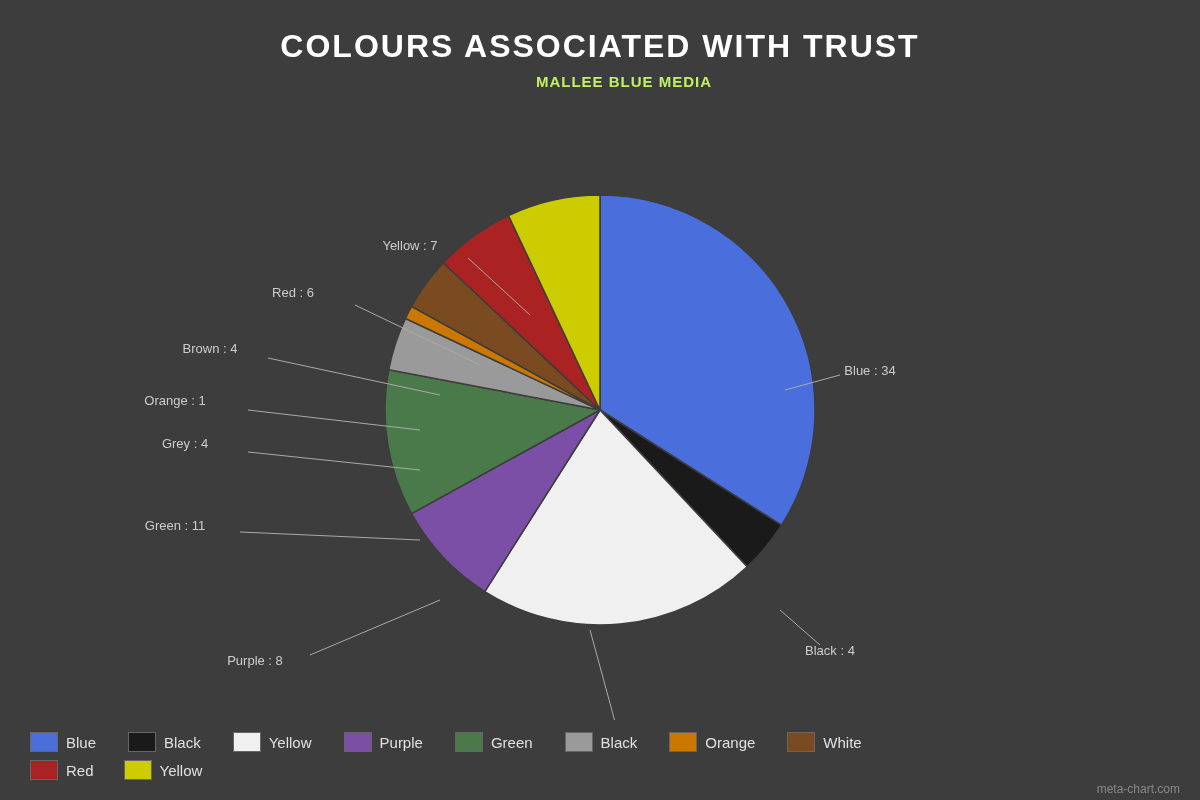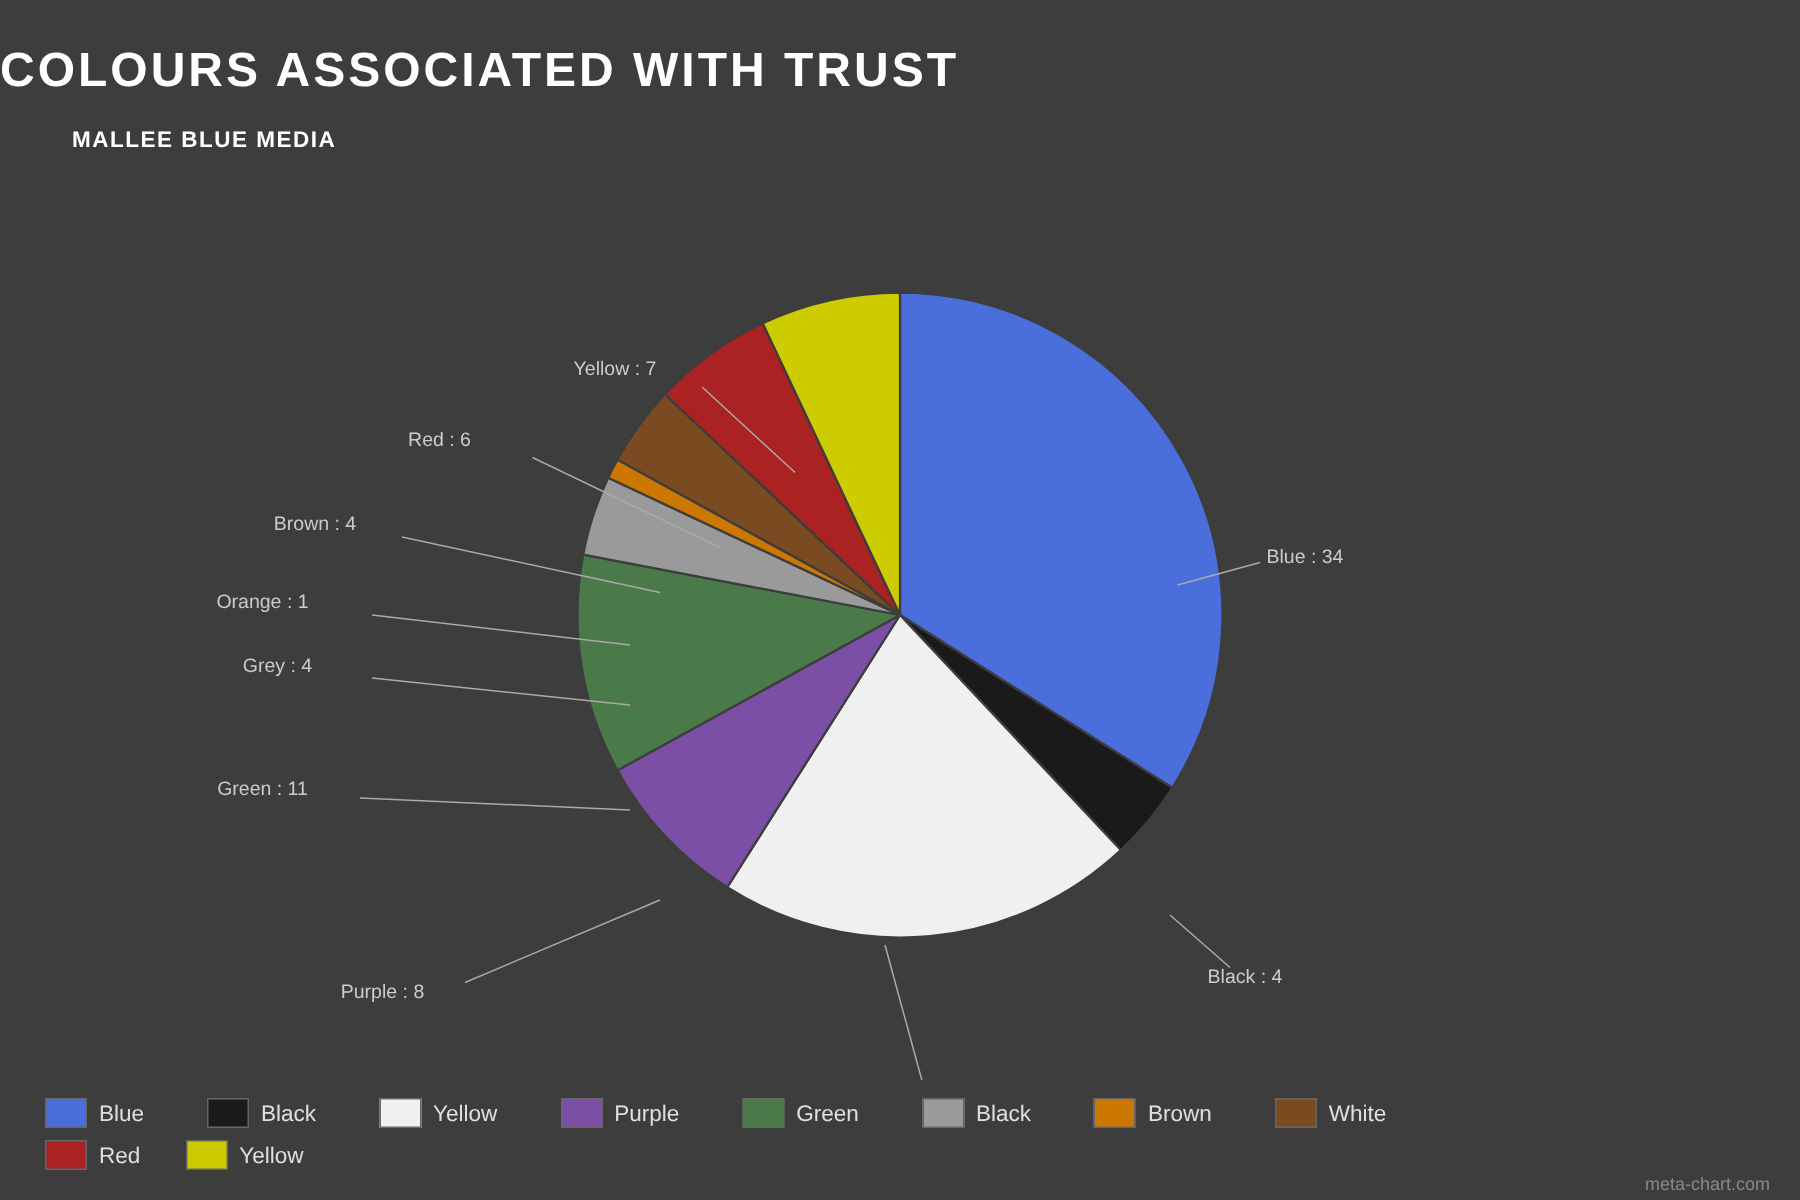--- a/index.html
+++ b/index.html
@@ -11,33 +11,34 @@
       color: #e0e0e0;
       overflow: hidden;
       position: relative;
     }
     .chart-container {
       width: 1200px;
       height: 800px;
       position: relative;
     }
     .title-area {
+      text-align: center;
       padding-top: 28px;
     }
     .main-title {
       font-size: 32px;
       font-weight: bold;
       color: #ffffff;
       letter-spacing: 2px;
     }
     .subtitle {
       font-size: 15px;
       font-weight: bold;
-      color: #ffffff;
-      margin-top: 20px;
+      color: #bef264;
+      margin-top: 8px;
       letter-spacing: 1px;
       padding-left: 48px;
     }
     .chart-area {
       position: absolute;
       top: 100px;
       left: 0;
       width: 1200px;
       height: 620px;
     }
@@ -120,21 +121,21 @@
         <path d="M 600 310 L 443.2717451043965 162.822372225332 A 215 215 0 0 1 508.4574523135093 115.46218371980584 Z" fill="#aa2222" stroke="#3d3d3d" stroke-width="1.5"></path>
         <line x1="355" y1="205" x2="480" y2="265" stroke="#aaaaaa" stroke-width="1"></line>
         <text x="293" y="197" class="label-text" text-anchor="middle">Red : 6</text>
         <path d="M 600 310 L 508.4574523135093 115.46218371980584 A 215 215 0 0 1 600 95 Z" fill="#cccc00" stroke="#3d3d3d" stroke-width="1.5"></path>
         <line x1="468" y1="158" x2="530" y2="215" stroke="#aaaaaa" stroke-width="1"></line>
         <text x="410" y="150" class="label-text" text-anchor="middle">Yellow : 7</text>
       </svg>
   </div>
 
   <div class="legend-area" id="legend-area">
-  <div style="display: flex; gap: 42px; width: 900px;">
+  <div style="display: flex; gap: 32px; width: 900px;">
         <div class="legend-item">
           <div class="legend-swatch" style="background-color: rgb(74, 111, 220);"></div>
           <span>Blue</span>
         </div>
         <div class="legend-item">
           <div class="legend-swatch" style="background-color: rgb(26, 26, 26);"></div>
           <span>Black</span>
         </div>
         <div class="legend-item">
           <div class="legend-swatch" style="background-color: rgb(240, 240, 240);"></div>
@@ -147,21 +148,21 @@
         <div class="legend-item">
           <div class="legend-swatch" style="background-color: rgb(74, 122, 74);"></div>
           <span>Green</span>
         </div>
         <div class="legend-item">
           <div class="legend-swatch" style="background-color: rgb(154, 154, 154);"></div>
           <span>Black</span>
         </div>
         <div class="legend-item">
           <div class="legend-swatch" style="background-color: rgb(204, 119, 0);"></div>
-          <span>Brown</span>
+          <span>Orange</span>
         </div>
         <div class="legend-item">
           <div class="legend-swatch" style="background-color: rgb(122, 74, 32);"></div>
           <span>White</span>
         </div>
       </div>
       <div style="display: flex; gap: 30px; text-align: center;">
         <div class="legend-item">
           <div class="legend-swatch" style="background-color: rgb(170, 34, 34);"></div>
           <span>Red</span>

